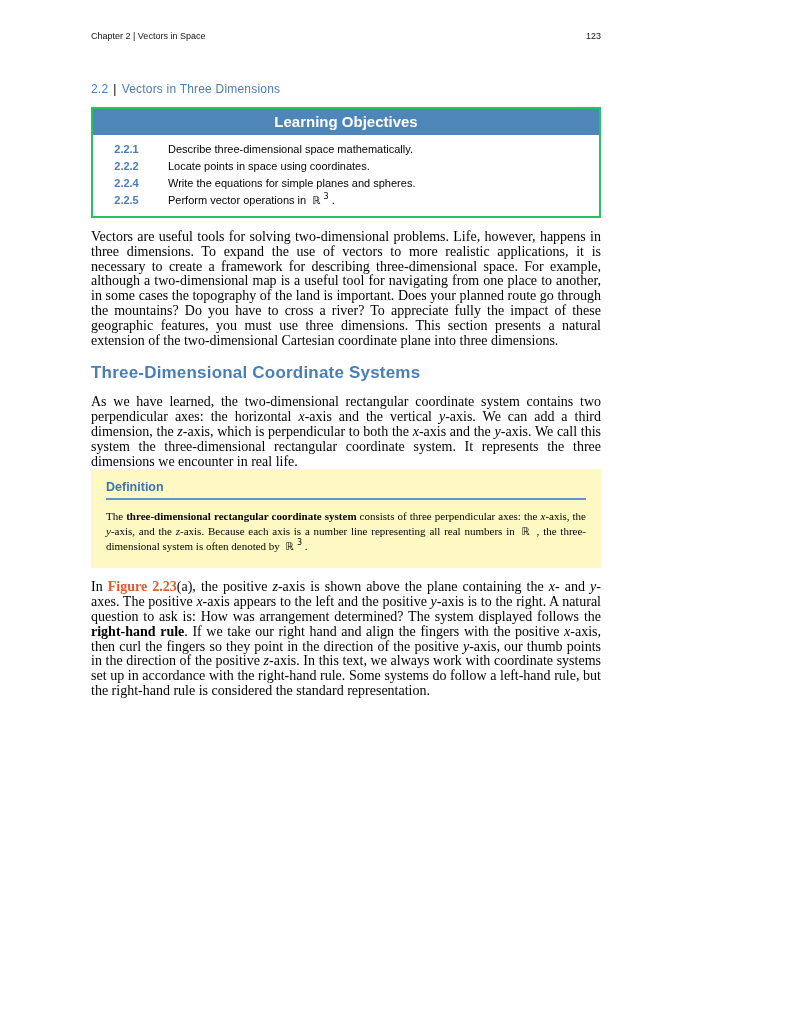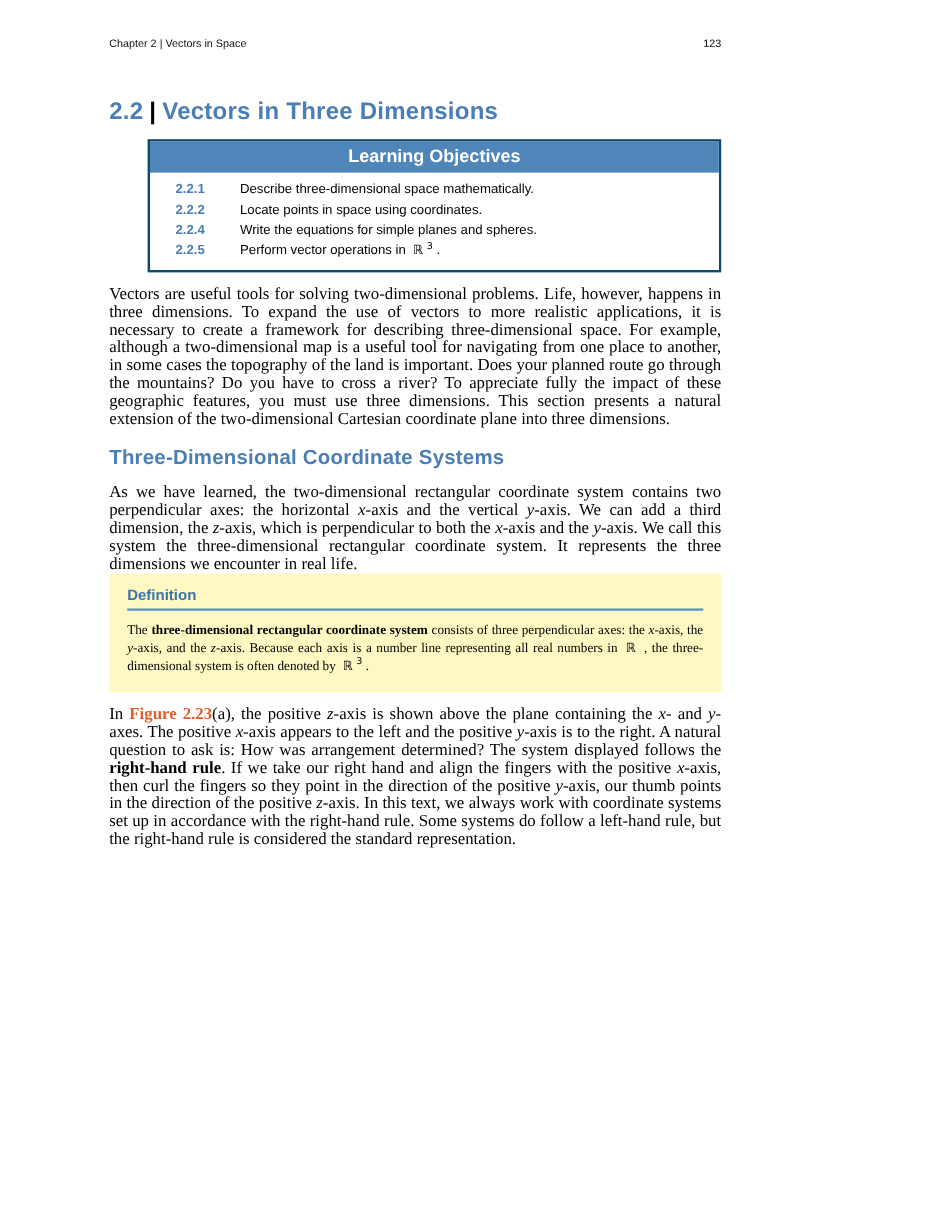--- a/index.html
+++ b/index.html
@@ -8,25 +8,25 @@
     box-sizing:border-box; padding:31px 93px 0 91px;
     font-family:"Liberation Serif", serif; color:#000;
   }
   .page-header {
     display:flex; justify-content:space-between; align-items:baseline;
     font-family:"Liberation Sans", sans-serif; font-size:9px; color:#111;
   }
   .section-title {
     margin:41px 0 0 0;
     font-family:"Liberation Sans", sans-serif;
-    font-size:20px; font-weight:bold; color:#4a7eb5; letter-spacing:0.2px;
+    font-size:12px; font-weight:normal; color:#4a7eb5; letter-spacing:0.2px;
   }
   .section-title .divider { color:#000; padding:0 5px; }
 
-  .lo-box { margin-top:11px; border:2px solid #0c4a6e;margin-left:32px; }
+  .lo-box { margin-top:11px; border:2px solid #22c55e; }
   .lo-header {
     background:#4f86ba; color:#ffffff; text-align:center;
     font-family:"Liberation Sans", sans-serif; font-weight:bold;
     font-size:15px; padding:4px 0 5px 0;
   }
   .lo-body { background:#ffffff; padding:6px 0 7px 0; }
   .lo-item {
     display:flex; align-items:baseline;
     font-family:"Liberation Sans", sans-serif;
     font-size:11px; line-height:17px;

